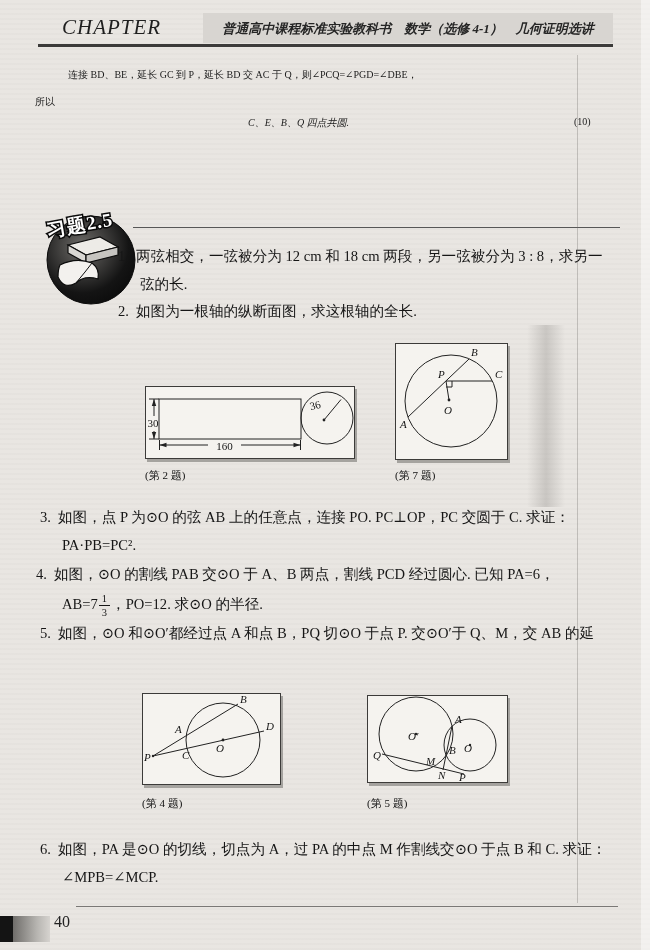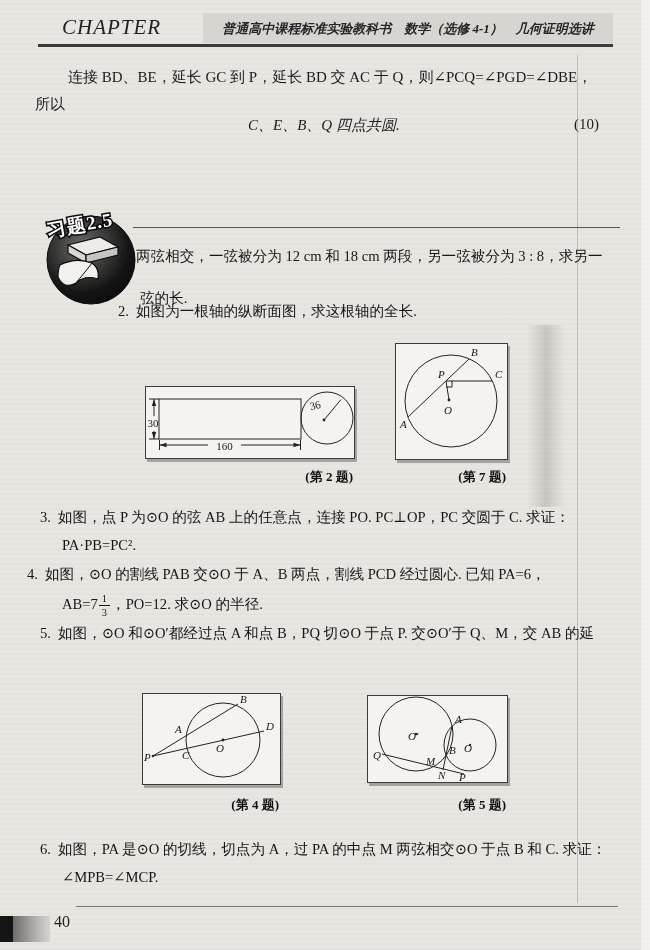--- a/index.html
+++ b/index.html
@@ -10,33 +10,33 @@
     font-family:"Liberation Serif","DejaVu Serif",serif;
     color:#1b1b1b;
   }
   .abs{position:absolute;white-space:nowrap;}
   
   .chapter{left:62px;top:15px;font-size:21px;font-weight:normal;font-style:italic;letter-spacing:1px;color:#1f1f1f;}
   .hband{left:203px;top:13px;width:410px;height:30px;background:#d8d5d1;}
   .htitle{left:203px;top:20px;width:410px;text-align:center;font-size:13px;font-weight:bold;font-style:italic;color:#262626;}
   .hrule{left:38px;top:44px;width:575px;height:3px;background:#3b3a39;}
   
-  .t15{font-size:15px;}
+  .t15{font-size:10px;}
   
   .badge{left:36px;top:203px;width:108px;height:108px;}
   .divider{left:133px;top:227px;width:487px;height:1px;background:#575757;}
   
   .pline{font-size:14.6px;color:#161616;}
   .pnum{margin-right:7px;}
   .frac{display:inline-block;vertical-align:-7px;text-align:center;font-size:10.5px;line-height:1.05;margin:0 1px;}
   .frac .fn{display:block;border-bottom:1px solid #161616;padding:0 3px 1px;}
   .frac .fd{display:block;padding-top:1px;}
   
   .figbox{background:#f5f3ef;border:1px solid #3c3b39;box-shadow:2px 3px 0 rgba(110,108,104,.55);}
-  .figcap{font-size:13px;font-weight:bold;text-align:right;color:#111;}
+  .figcap{font-size:11px;font-weight:normal;text-align:left;color:#111;}
   svg text{font-family:"Liberation Serif","DejaVu Serif",serif;}
   .ptlabel{font-style:italic;font-size:11px;fill:#161616;}
   .dimlabel{font-size:11px;fill:#161616;}
   
   .crease{left:577px;top:55px;width:1px;height:848px;background:rgba(105,103,100,0.32);}
   .band1{left:527px;top:325px;width:38px;height:182px;background:linear-gradient(90deg,transparent,rgba(150,147,143,.38),transparent);}
   .edge-light{left:641px;top:0;width:9px;height:950px;background:rgba(255,255,255,.45);}
   
   .frule{left:76px;top:906px;width:542px;height:1px;background:#7a7876;}
   .fblack{left:0;top:916px;width:13px;height:26px;background:#141414;}
@@ -74,21 +74,21 @@
         <polygon points="50,52 82,44 82,52 50,60" fill="#c6c4c0" stroke="#0d0d0d" stroke-width="1.2"></polygon>
         <path d="M24,62 Q40,54 56,60 Q64,66 62,76 Q48,72 40,80 Q28,87 22,74 Q22,66 24,62 Z" fill="#f3f1ee" stroke="#0d0d0d" stroke-width="1.2"></path>
         <path d="M40,80 Q50,68 56,60" fill="none" stroke="#0d0d0d" stroke-width="1"></path>
       </g>
       <text x="12" y="34" transform="rotate(-10 12 34)" font-size="19" font-weight="bold" fill="#ffffff" stroke="#0a0a0a" stroke-width="3" paint-order="stroke" letter-spacing="1" font-family="Liberation Sans, sans-serif">习题2.5</text>
     </svg>
   </div>
   <div class="abs divider"></div>
 
   <div class="abs pline" style="left:118px;top:247px"><span class="pnum">1.</span><span>两弦相交，一弦被分为 12 cm 和 18 cm 两段，另一弦被分为 3 : 8，求另一</span></div>
-  <div class="abs pline" style="left:140px;top:289px">弦的长.</div>
+  <div class="abs pline" style="left:140px;top:275px">弦的长.</div>
   <div class="abs pline" style="left:118px;top:302px"><span class="pnum">2.</span><span>如图为一根轴的纵断面图，求这根轴的全长.</span></div>
 
   <div class="abs figbox" style="left:145px;top:386px;width:208px;height:71px">
     <svg width="208" height="71" viewBox="0 0 208 71">
       <g stroke="#222" stroke-width="1" fill="none">
         <rect x="13" y="12" width="142" height="40"></rect>
         <line x1="3" y1="12" x2="13" y2="12"></line>
           <line x1="3" y1="52" x2="13" y2="52"></line>
         <line x1="8" y1="12" x2="8" y2="29"></line>
           <line x1="8" y1="44" x2="8" y2="52"></line>
@@ -128,21 +128,21 @@
       <text class="ptlabel" x="99" y="34">C</text>
       <text class="ptlabel" x="42" y="34">P</text>
       <text class="ptlabel" x="48" y="70">O</text>
     </svg>
   </div>
   <div class="abs figcap" style="left:395px;top:468px;width:111px">(第 7 题)</div>
 
   <div class="abs pline" style="left:40px;top:508px"><span class="pnum">3.</span><span>如图，点 P 为⊙O 的弦 AB 上的任意点，连接 PO.  PC⊥OP，PC 交圆于 C.  求证：</span></div>
   <div class="abs pline" style="left:62px;top:537px">PA·PB=PC².</div>
 
-  <div class="abs pline" style="left:27px;top:565px"><span class="pnum">4.</span><span>如图，⊙O 的割线 PAB 交⊙O 于 A、B 两点，割线 PCD 经过圆心.  已知 PA=6，</span></div>
+  <div class="abs pline" style="left:36px;top:565px"><span class="pnum">4.</span><span>如图，⊙O 的割线 PAB 交⊙O 于 A、B 两点，割线 PCD 经过圆心.  已知 PA=6，</span></div>
   <div class="abs pline" style="left:62px;top:593px">
     <span>AB=7</span><span class="frac"><span class="fn">1</span><span class="fd">3</span></span><span>，PO=12.  求⊙O 的半径.</span>
   </div>
 
   <div class="abs pline" style="left:40px;top:624px"><span class="pnum">5.</span><span>如图，⊙O 和⊙O′都经过点 A 和点 B，PQ 切⊙O 于点 P.  交⊙O′于 Q、M，交 AB 的延</span></div>
 
   <div class="abs figbox" style="left:142px;top:693px;width:137px;height:90px">
     <svg width="137" height="90" viewBox="0 0 137 90">
       <g stroke="#222" stroke-width="1" fill="none">
         <circle cx="80" cy="46" r="37"></circle>
@@ -176,21 +176,21 @@
       <text class="ptlabel" x="58" y="69">M</text>
       <text class="ptlabel" x="81" y="58">B</text>
       <text class="ptlabel" x="70" y="83">N</text>
       <text class="ptlabel" x="96" y="56">O</text>
       <text class="ptlabel" x="91" y="85">P</text>
       <text class="ptlabel" x="87" y="27">A</text>
     </svg>
   </div>
   <div class="abs figcap" style="left:367px;top:796px;width:139px">(第 5 题)</div>
 
-  <div class="abs pline" style="left:40px;top:840px"><span class="pnum">6.</span><span>如图，PA 是⊙O 的切线，切点为 A，过 PA 的中点 M 两弦相交⊙O 于点 B 和 C.  求证：</span></div>
+  <div class="abs pline" style="left:40px;top:840px"><span class="pnum">6.</span><span>如图，PA 是⊙O 的切线，切点为 A，过 PA 的中点 M 作割线交⊙O 于点 B 和 C.  求证：</span></div>
   <div class="abs pline" style="left:62px;top:868px">∠MPB=∠MCP.</div>
 
   <div class="abs crease"></div>
   <div class="abs band1"></div>
   <div class="abs edge-light"></div>
 
   <div class="abs frule"></div>
   <div class="abs fblack"></div>
   <div class="abs fgray"></div>
   <div class="abs pageno">40</div>

